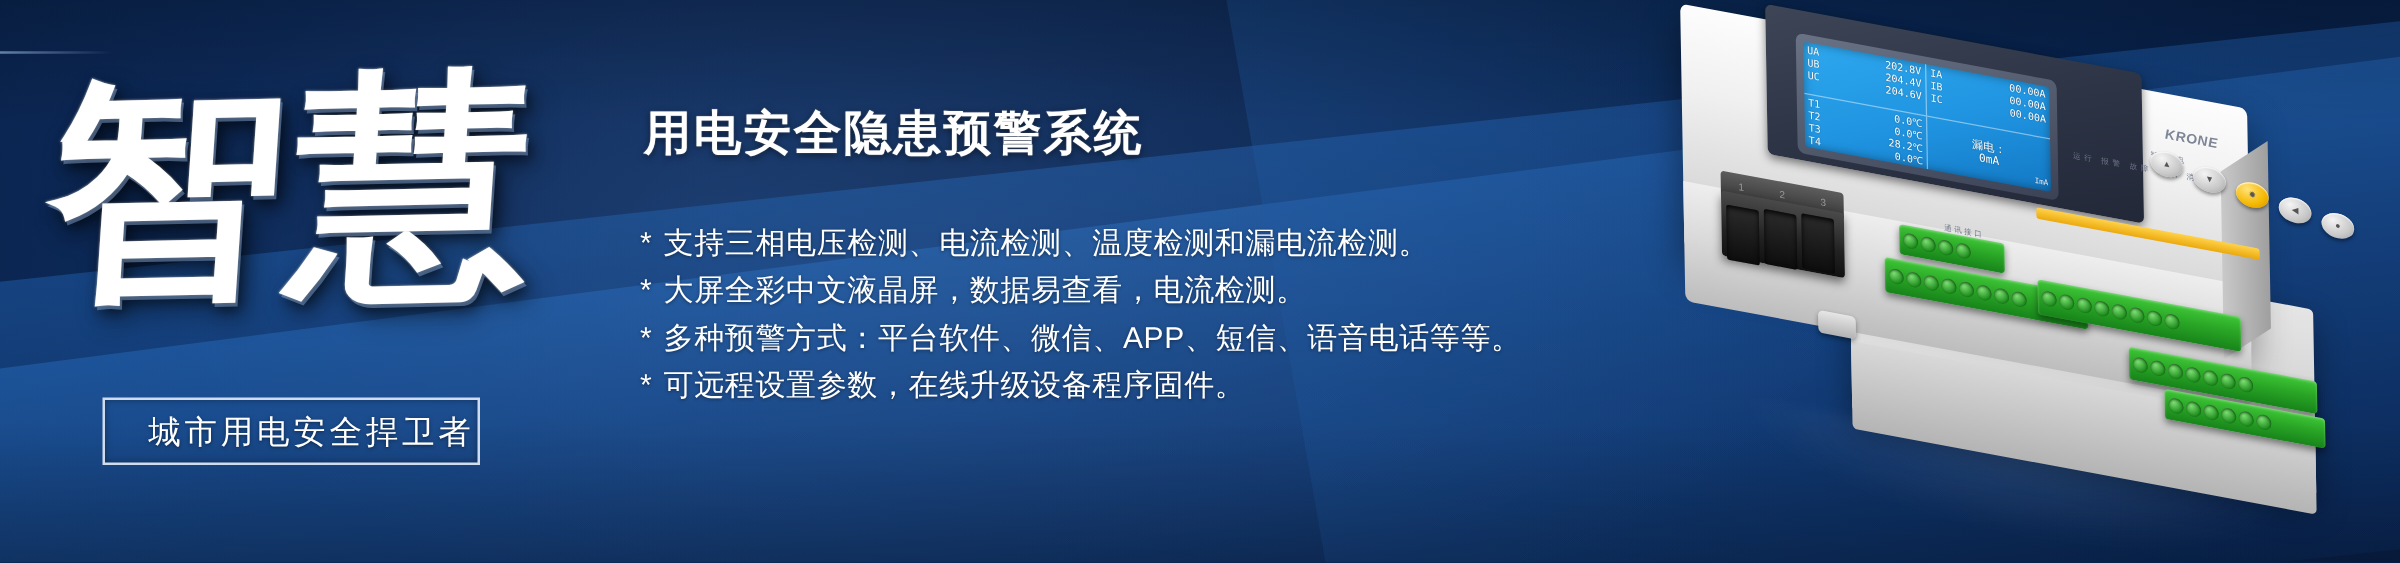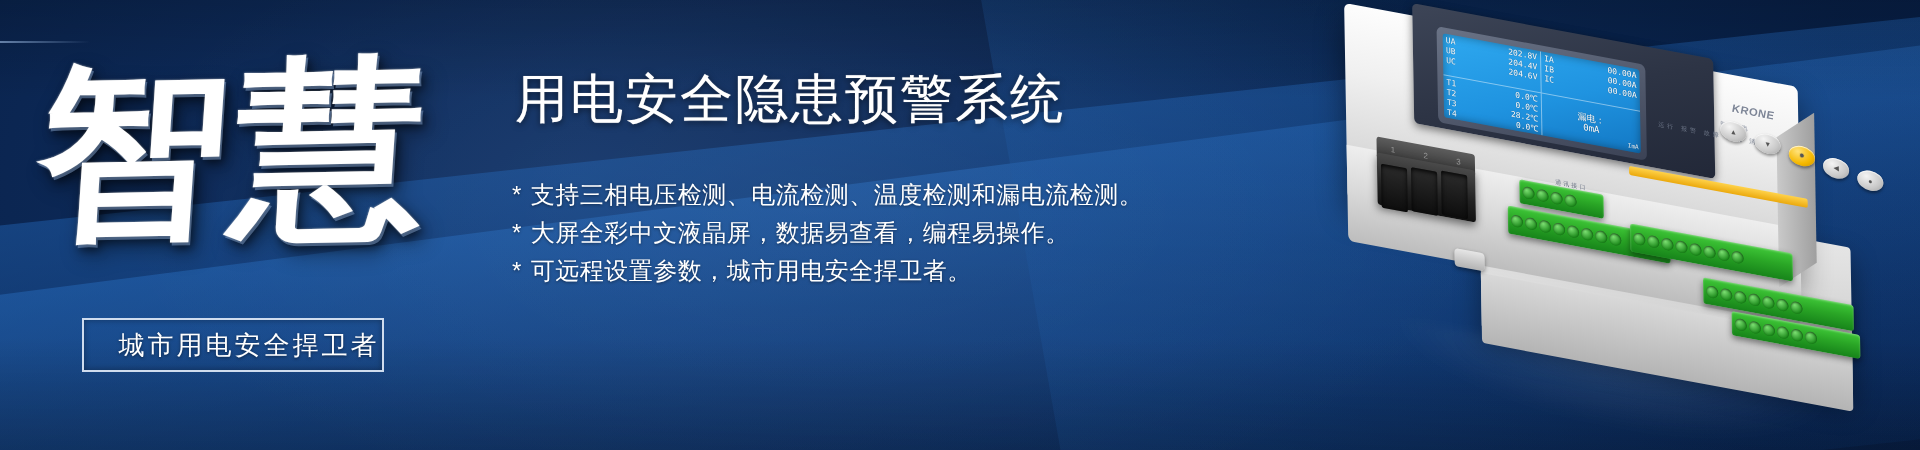--- a/index.html
+++ b/index.html
@@ -70,23 +70,23 @@
     box-shadow:0 0 6px rgba(0,0,0,.35) inset;
   }
   .slogan-box .txt{
     color:#ffffff;font-size:26px;letter-spacing:3px;line-height:1;
     text-shadow:0 1px 3px rgba(0,0,0,.5);
     margin-left:32px;
   }
 
   
   .headline{
-    position:absolute;left:515px;top:72px;
+    position:absolute;left:515px;top:88px;
     color:#ffffff;
-    font-size:53px;font-weight:normal;letter-spacing:2px;line-height:1;
+    font-size:38px;font-weight:bold;letter-spacing:2px;line-height:1;
     white-space:nowrap;
     text-shadow:0 2px 6px rgba(0,0,0,.55),0 0 1px rgba(255,255,255,.6);
   }
 
   
   .bullets{
     position:absolute;left:512px;top:176px;width:800px;
   }
   .bullets .row{
     color:#ffffff;font-size:24px;line-height:38px;
@@ -313,24 +313,27 @@
     <span class="txt">城市用电安全捍卫者</span>
   </div>
 
   <div class="headline">用电安全隐患预警系统</div>
 
   <div class="bullets">
     <div class="row">
       <span class="star">*</span><span>支持三相电压检测、电流检测、温度检测和漏电流检测。</span>
     </div>
     <div class="row">
-      <span class="star">*</span><span>大屏全彩中文液晶屏，数据易查看，编程易操作。</span>
+      <span class="star">*</span><span>大屏全彩中文液晶屏，数据易查看，电流检测。</span>
     </div>
     <div class="row">
-      <span class="star">*</span><span>可远程设置参数，城市用电安全捍卫者。</span>
+      <span class="star">*</span><span>多种预警方式：平台软件、微信、APP、短信、语音电话等等。</span>
+    </div>
+    <div class="row">
+      <span class="star">*</span><span>可远程设置参数，在线升级设备程序固件。</span>
     </div>
   </div>
 
   <div class="device-wrap">
     <div class="device">
 
       <div class="reflect"></div>
 
       <div class="body-lower"></div>
       <div class="body-lower2"></div>

